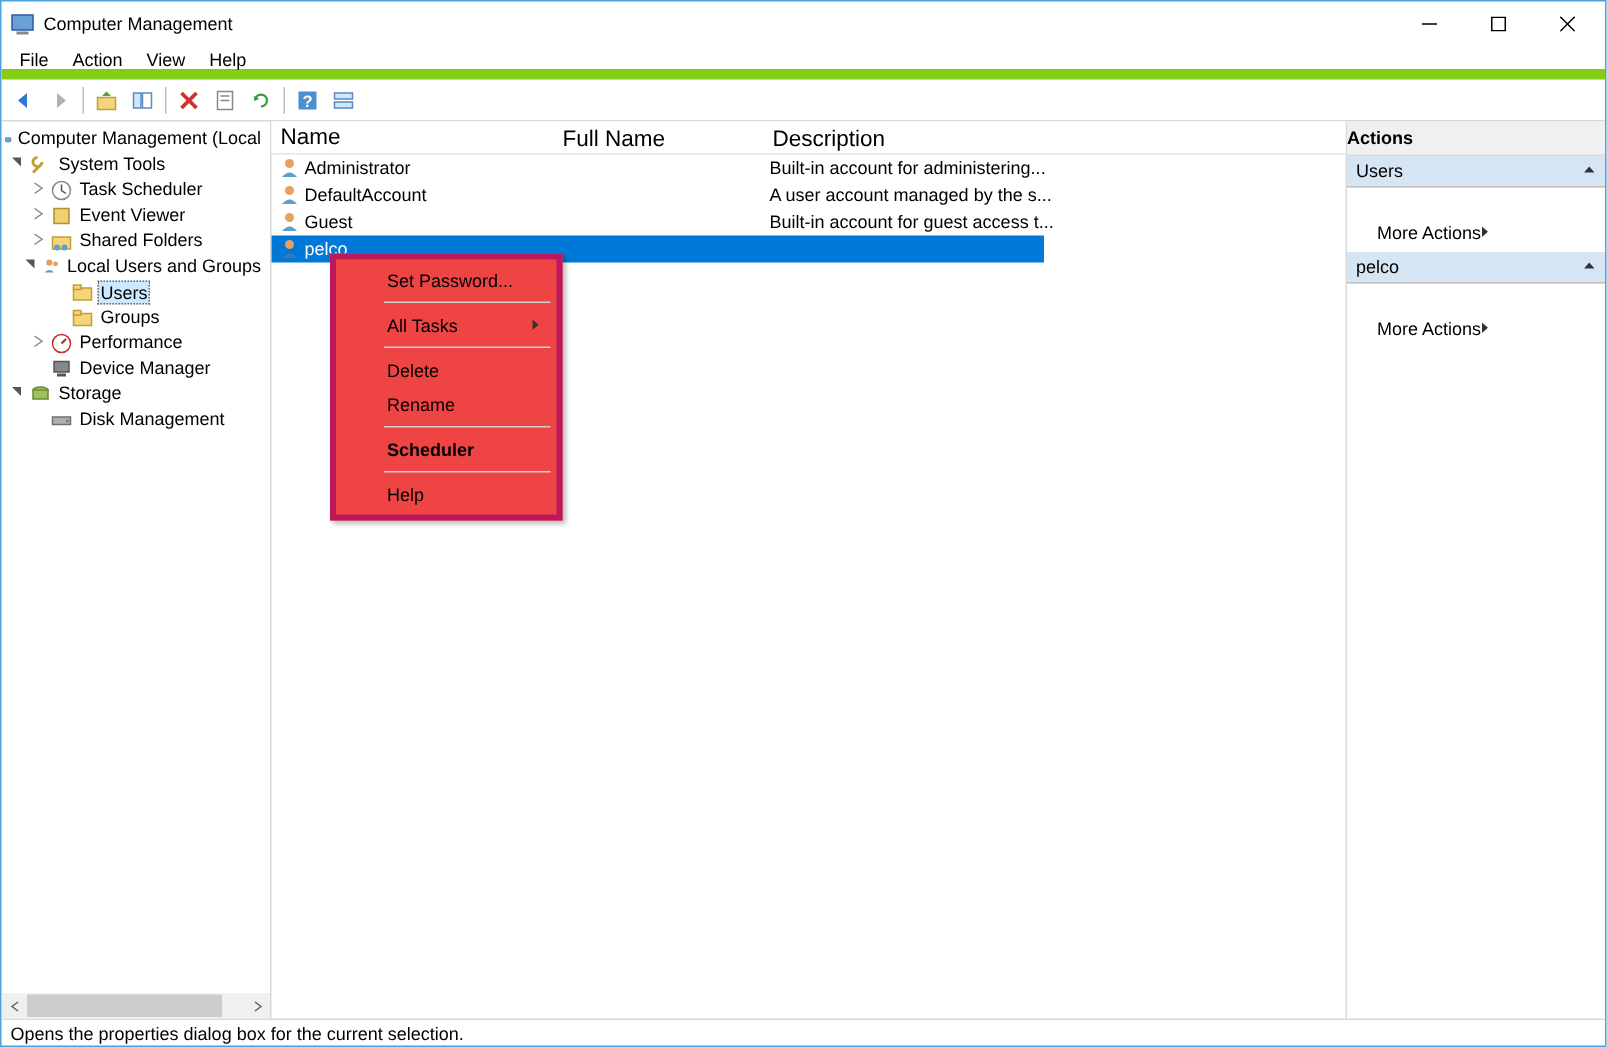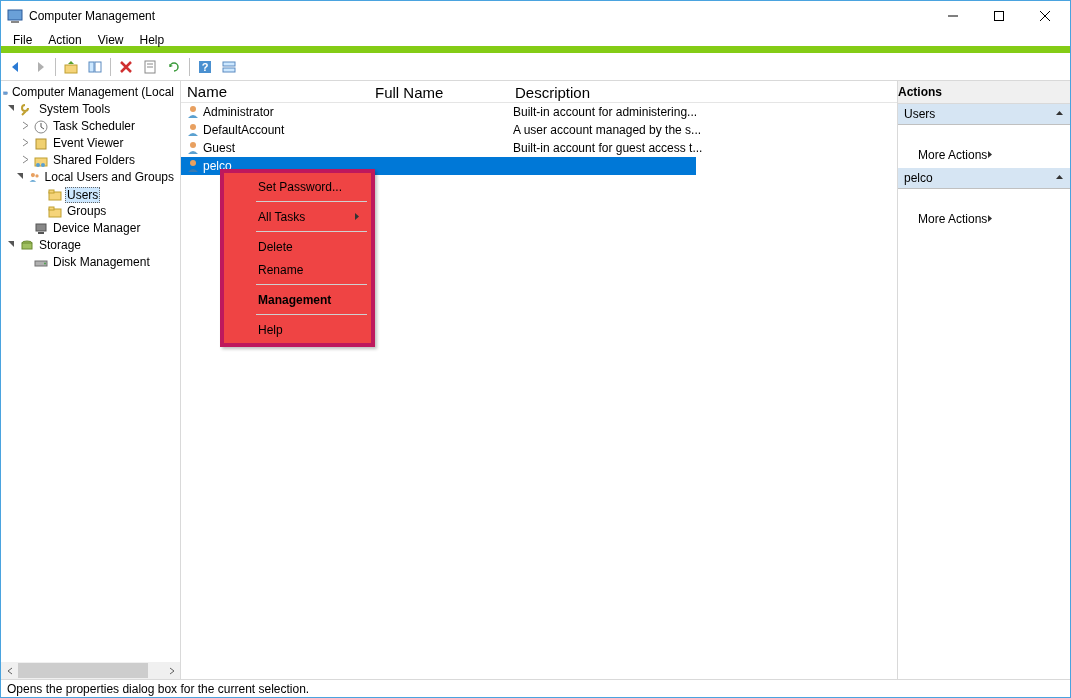--- a/index.html
+++ b/index.html
@@ -247,20 +247,35 @@
         <span class="tree-indent" style="width:44px"></span>
         <span class="tree-icon">
               <svg viewBox="0 0 16 16">
                 <rect x="2" y="5" width="12" height="8" fill="#f5d47a" stroke="#c0a030"></rect>
                 <rect x="2" y="3" width="5" height="3" fill="#f5d47a" stroke="#c0a030"></rect>
               </svg>
             </span>
         <span class="tree-label">Groups</span>
       </div>
       <div class="tree-row">
+        <span class="tree-indent" style="width:18px"></span>
+        <span class="expander">
+              <svg width="9" height="9" viewBox="0 0 9 9">
+                <path d="M2 1 L7 4.5 L2 8" fill="none" stroke="#888"></path>
+              </svg>
+            </span>
+        <span class="tree-icon">
+              <svg viewBox="0 0 16 16">
+                <circle cx="8" cy="8" r="6" fill="#fff" stroke="#c03030"></circle>
+                <path d="M8 8 L11 5" stroke="#c03030" stroke-width="1.5"></path>
+              </svg>
+            </span>
+        <span class="tree-label">Performance</span>
+      </div>
+      <div class="tree-row">
         <span class="tree-indent" style="width:30px"></span>
         <span class="tree-icon">
               <svg viewBox="0 0 16 16">
                 <rect x="3" y="3" width="10" height="7" fill="#888" stroke="#555"></rect>
                 <rect x="5" y="11" width="6" height="2" fill="#555"></rect>
               </svg>
             </span>
         <span class="tree-label">Device Manager</span>
       </div>
       <div class="tree-row">
@@ -406,16 +421,16 @@
   <div class="ctx-item">
     <span>All Tasks</span>
     <span class="ctx-arrow"><svg width="7" height="9" viewBox="0 0 7 9">
           <path d="M1 1 L5 4.5 L1 8 Z" fill="#333"></path>
         </svg></span>
   </div>
   <div class="ctx-sep"></div>
   <div class="ctx-item">Delete</div>
   <div class="ctx-item">Rename</div>
   <div class="ctx-sep"></div>
-  <div class="ctx-item bold">Management</div>
+  <div class="ctx-item bold">Scheduler</div>
   <div class="ctx-sep"></div>
   <div class="ctx-item">Help</div>
 </div>
 
 </body></html>

